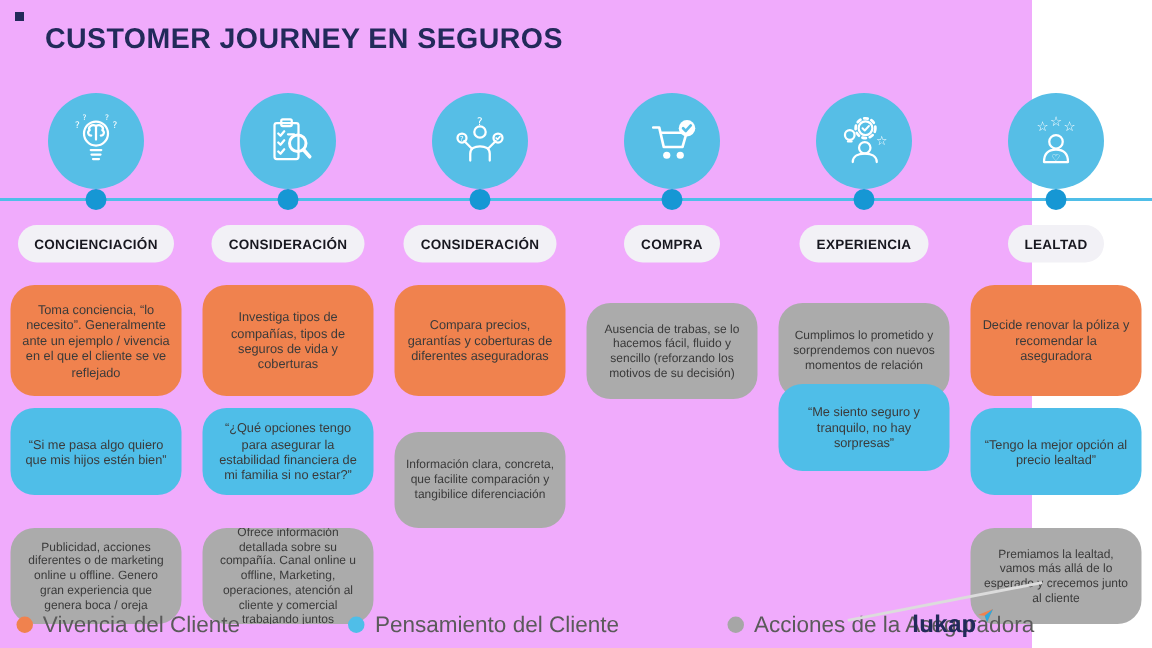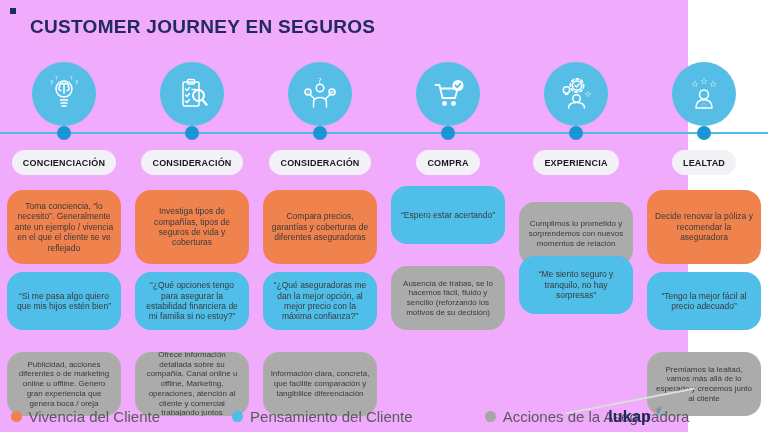--- a/index.html
+++ b/index.html
@@ -127,21 +127,21 @@
             <path d="M30.5 26 L34.5 30.5" stroke-width="2.4"></path>
           </svg>
         </div>
         <div class="slot-pill">
             <div class="pill">CONSIDERACIÓN</div>
           </div>
         <div class="slot slot-a">
             <div class="box">Investiga tipos de compañías, tipos de seguros de vida y coberturas</div>
           </div>
         <div class="slot slot-b">
-            <div class="box">“¿Qué opciones tengo para asegurar la estabilidad financiera de mi familia si no estoy?”</div>
+            <div class="box">“¿Qué opciones tengo para asegurar la estabilidad financiera de mi familia si no estar?”</div>
           </div>
         <div class="slot slot-c">
             <div class="box">Ofrece información detallada sobre su compañía. Canal online u offline, Marketing, operaciones, atención al cliente y comercial trabajando juntos</div>
           </div>
       </div>
 
       <div class="col">
         <div class="dot"></div>
         <div class="icon-circle">
           <svg width="40" height="40" viewBox="0 0 40 40" fill="none" stroke="#fff" stroke-width="1.5" stroke-linecap="round" stroke-linejoin="round">
@@ -154,44 +154,38 @@
             <text x="6.6" y="20" font-size="4.5" fill="#fff" stroke="none">?</text>
             <path d="M30.8 18 l.9.9 l1.6-1.8" stroke-width="1.1"></path>
           </svg>
         </div>
         <div class="slot-pill">
             <div class="pill">CONSIDERACIÓN</div>
           </div>
         <div class="slot slot-a">
             <div class="box">Compara precios, garantías y coberturas de diferentes aseguradoras</div>
           </div>
-        <div class="slot slot-b">
-            <div class="box">“¿Qué aseguradoras me dan la mejor opción, al mejor precio con la máxima confianza?”</div>
-          </div>
         <div class="slot slot-c">
             <div class="box">Información clara, concreta, que facilite comparación y tangibilice diferenciación</div>
           </div>
       </div>
 
       <div class="col">
         <div class="dot"></div>
         <div class="icon-circle">
           <svg width="40" height="40" viewBox="0 0 40 40" fill="none" stroke="#fff" stroke-width="1.8" stroke-linecap="round" stroke-linejoin="round">
             <path d="M7.5 11 h4 l3 13 h12.5 l2.7-9.5 H12.8"></path>
             <circle cx="16.5" cy="29.5" r="2.4" fill="#fff" stroke="none"></circle>
             <circle cx="25.5" cy="29.5" r="2.4" fill="#fff" stroke="none"></circle>
             <circle cx="30" cy="11.5" r="5.5" fill="#fff" stroke="none"></circle>
             <path d="M27.4 11.5 l1.8 1.8 l3.3-3.7" stroke="#56BEE6" stroke-width="1.8"></path>
           </svg>
         </div>
         <div class="slot-pill">
             <div class="pill">COMPRA</div>
-          </div>
-        <div class="slot slot-b">
-            <div class="box">“Espero estar acertando”</div>
           </div>
         <div class="slot slot-c">
             <div class="box">Ausencia de trabas, se lo hacemos fácil, fluido y sencillo (reforzando los motivos de su decisión)</div>
           </div>
       </div>
 
       <div class="col">
         <div class="dot"></div>
         <div class="icon-circle">
           <svg width="40" height="40" viewBox="0 0 40 40" fill="none" stroke="#fff" stroke-width="1.5" stroke-linecap="round" stroke-linejoin="round">
@@ -228,21 +222,21 @@
             <text x="20" y="33.5" font-size="6.5" fill="#fff" stroke="none" text-anchor="middle">♡</text>
           </svg>
         </div>
         <div class="slot-pill">
             <div class="pill">LEALTAD</div>
           </div>
         <div class="slot slot-a">
             <div class="box">Decide renovar la póliza y recomendar la aseguradora</div>
           </div>
         <div class="slot slot-b">
-            <div class="box">“Tengo la mejor fácil al precio adecuado”</div>
+            <div class="box">“Tengo la mejor opción al precio lealtad”</div>
           </div>
         <div class="slot slot-c">
             <div class="box">Premiamos la lealtad, vamos más allá de lo esperado y crecemos junto al cliente</div>
           </div>
       </div>
 
     </div>
   </div>
 
   <div class="legend">

